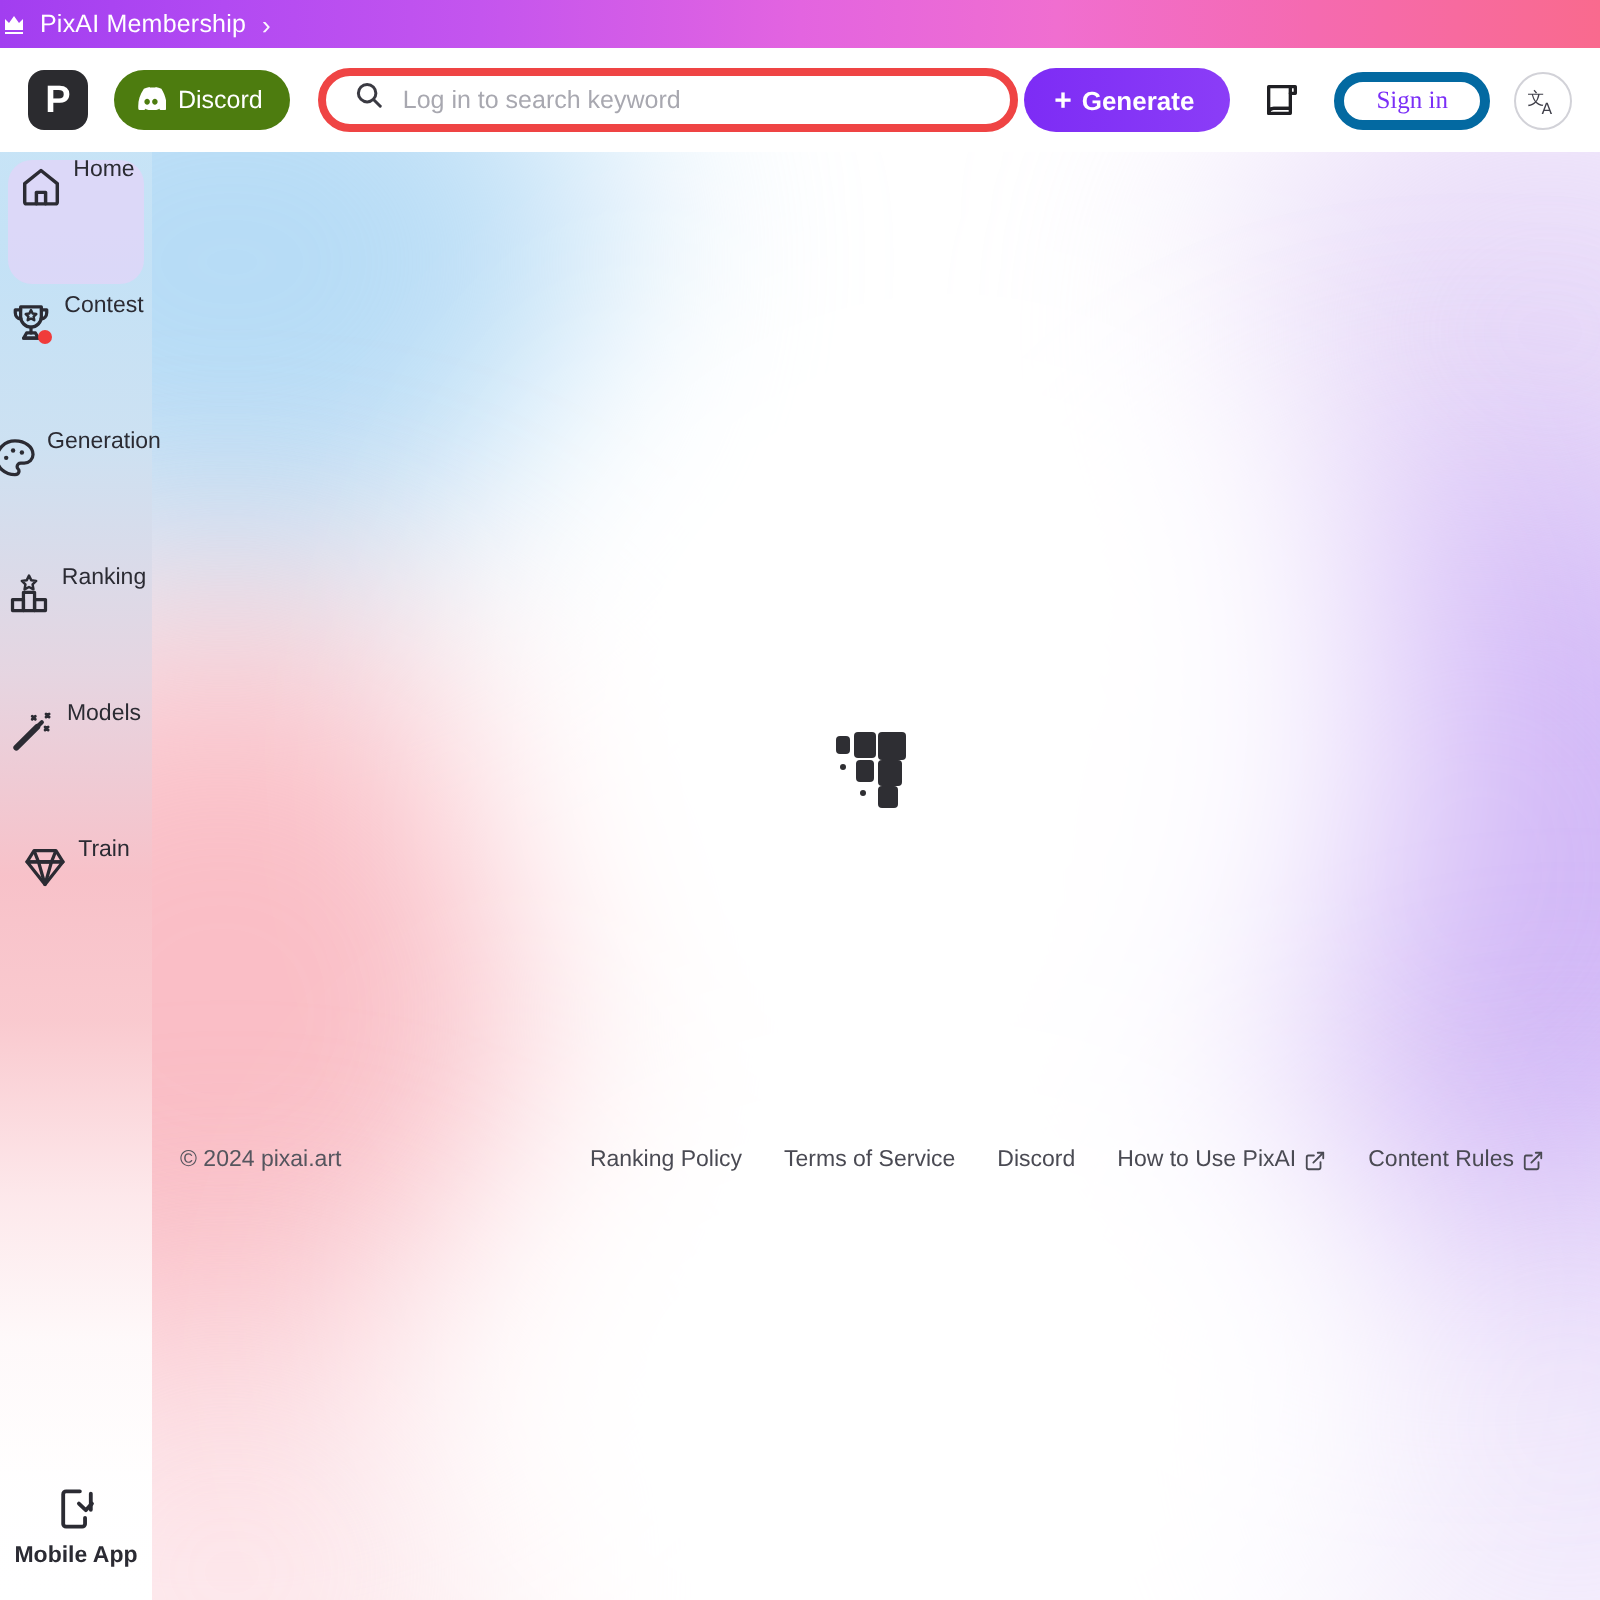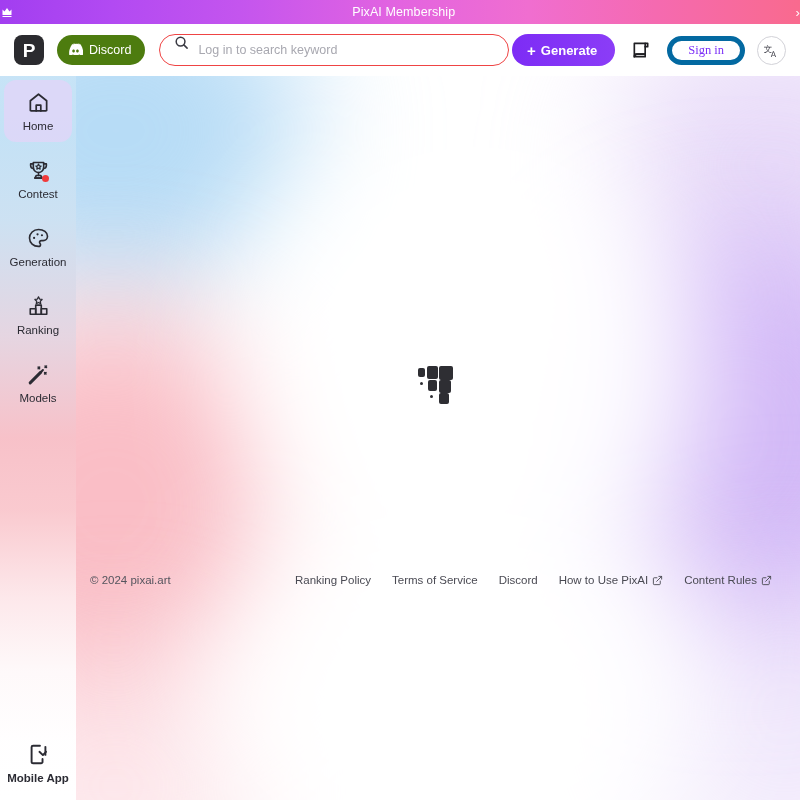--- a/index.html
+++ b/index.html
@@ -11,21 +11,21 @@
   }
   #app { position: relative; width: 800px; height: 800px; overflow: hidden; }
 
   
   .membership-banner {
     position: absolute; top: 0; left: 0;
     width: 800px; height: 24px;
     background: linear-gradient(90deg,
        #a23ef0 0%, #b24af2 14%, #c455ee 30%,
        #e364e0 50%, #f06ed0 66%, #f56ab0 82%, #f96a8e 100%);
-    display: flex; align-items: center; justify-content: space-between;
+    display: flex; align-items: center; justify-content: flex-start;
     gap: 6px;
     color: #ffffff; font-size: 12.5px; letter-spacing: 0.1px;
     cursor: pointer; user-select: none;
   }
   .crown-icon { display: inline-flex; align-items: center; }
   .banner-chevron { font-size: 13px; line-height: 1; opacity: .95; margin-left: 2px; }
 
   
   .header {
     position: absolute; top: 24px; left: 0;
@@ -48,23 +48,23 @@
     height: 30px; border-radius: 16px;
     background: #4d7c0f;
     display: flex; align-items: center; gap: 6px;
     padding: 0 14px 0 11px;
     color: #fff; font-size: 12.5px; font-weight: 400;
     cursor: pointer; flex: none; white-space: nowrap;
   }
   .search-wrap {
     margin-left: 14px;
     width: 350px; height: 32px;
-    border: 1px solid #ef4444; border-radius: 16px;
+    border: 4px solid #ef4444; border-radius: 16px;
     background: #fff;
-    display: flex; gap: 9px;
+    display: flex; align-items: center; gap: 9px;
     padding: 0 14px;
     cursor: text; flex: none;
   }
   .search-input {
     border: none; outline: none; background: transparent;
     font-size: 12.5px; color: #333;
     font-family: "Liberation Sans", sans-serif;
     width: 100%; height: 100%;
   }
   .search-input::placeholder { color: #a8a8b0; }
@@ -118,21 +118,21 @@
         rgba(252,222,226,0.7) 72%,
         rgba(253,241,243,0.45) 82%,
         rgba(255,252,253,0.2) 92%,
         rgba(255,255,255,0.05) 100%);
     display: flex; flex-direction: column; align-items: center;
     padding-top: 4px;
     z-index: 4;
   }
   .nav-item {
     width: 68px; height: 62px; border-radius: 12px;
-    display: flex; flex-direction: column; align-items: center; justify-content: center;
+    display: flex; justify-content: center;
     gap: 5px; cursor: pointer; position: relative;
     margin-bottom: 6px;
   }
   .nav-item.active { background: rgba(224,214,248,0.82); }
   .nav-icon { display: flex; align-items: center; justify-content: center; height: 26px; color: #2b2b33; position: relative; }
   .nav-label { font-size: 11.5px; color: #2b2b33; line-height: 1; white-space: nowrap; }
   .notif-dot {
     position: absolute; right: 1px; bottom: 2px;
     width: 7px; height: 7px; border-radius: 50%;
     background: #f03b3b;
@@ -308,20 +308,31 @@
           <path d="M3.3 20.7L14.2 9.8" stroke-width="3.1"></path>
           <path d="M14.2 9.8l2.4-2.4" stroke-width="2.2"></path>
           <path d="M11.6 4.3l1.6 1.6M13.2 4.3l-1.6 1.6" stroke-width="1.5"></path>
           <path d="M18.8 3.1l1.6 1.6M20.4 3.1l-1.6 1.6" stroke-width="1.5"></path>
           <path d="M18.3 9.9l1.6 1.6M19.9 9.9l-1.6 1.6" stroke-width="1.5"></path>
         </svg>
       </span>
       <span class="nav-label">Models</span>
     </div>
 
+    <div class="nav-item">
+      <span class="nav-icon">
+        <svg width="23" height="23" viewBox="0 0 24 24" fill="none" stroke="#2b2b33" stroke-width="1.7" stroke-linejoin="round">
+          <path d="M2.6 9.3h18.8L12 21.1z"></path>
+          <path d="M6.3 3.5h11.4l3.7 5.8H2.6z"></path>
+          <path d="M6.3 3.5L8.6 9.3 12 21.1 15.4 9.3l2.3-5.8"></path>
+          <path d="M8.6 9.3h6.8"></path>
+        </svg>
+      </span>
+      <span class="nav-label">Train</span>
+    </div>
 
     <div class="mobile-app-item">
       <span class="nav-icon">
         <svg width="23" height="23" viewBox="0 0 24 24" fill="none" stroke="#2b2b33" stroke-width="2" stroke-linejoin="round" stroke-linecap="round">
           <path d="M13.5 2.8H6.3a1.5 1.5 0 0 0-1.5 1.5v15.4a1.5 1.5 0 0 0 1.5 1.5h8.4a1.5 1.5 0 0 0 1.5-1.5v-3.1"></path>
           <path d="M19.2 4v8.4"></path>
           <path d="M15.6 9.2l3.6 3.4 3.2-3.4" transform="translate(-2.6,0)"></path>
         </svg>
       </span>
       <span class="nav-label">Mobile App</span>

